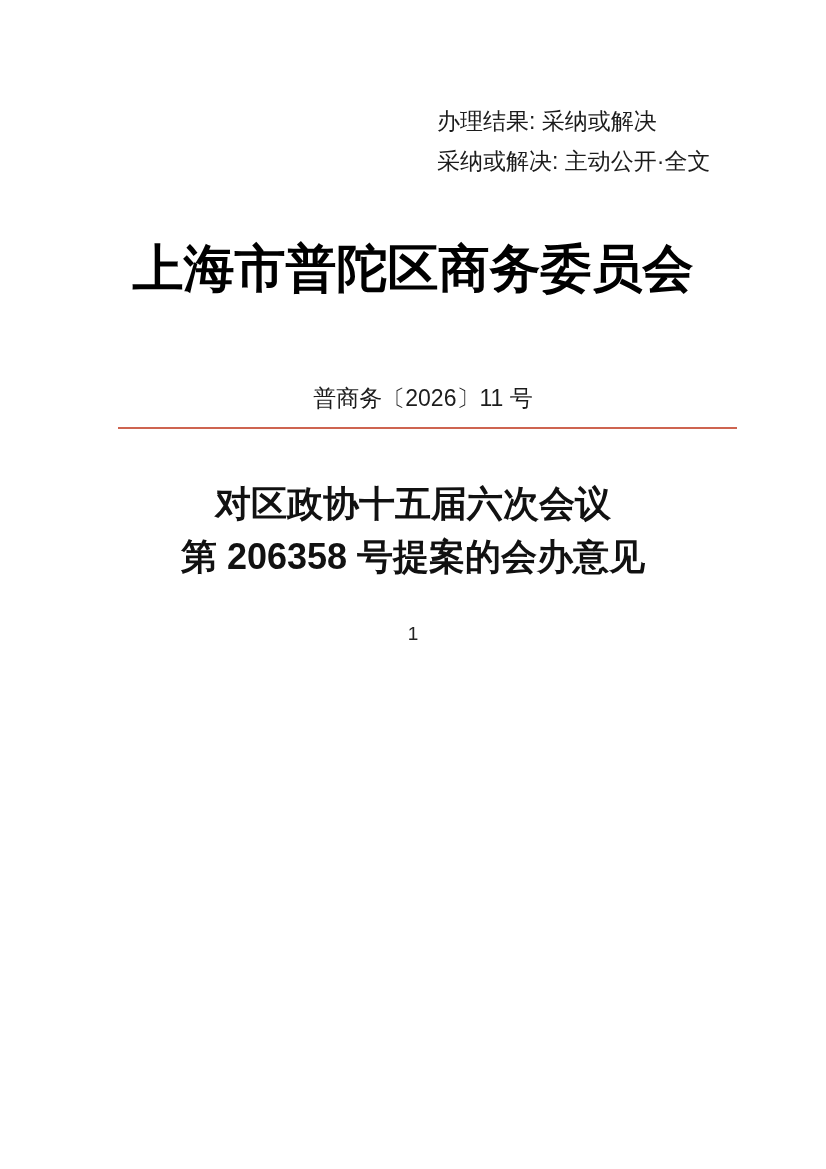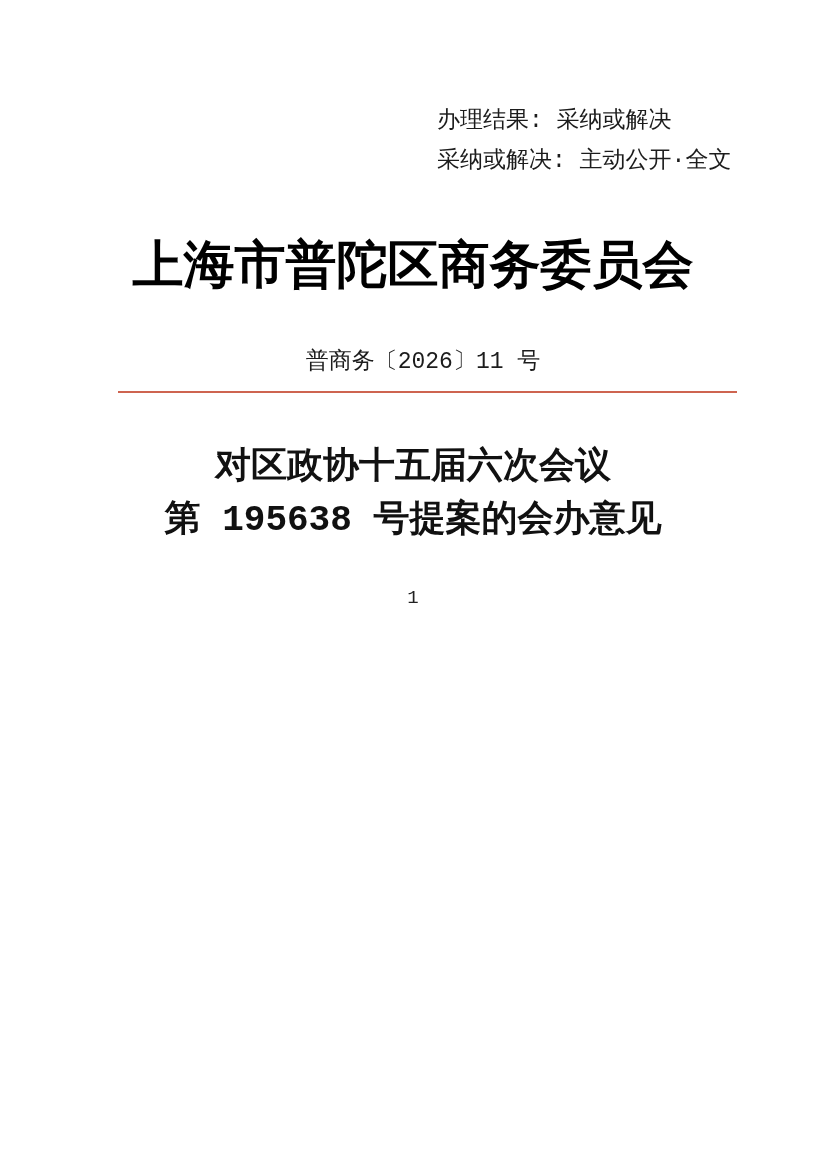--- a/index.html
+++ b/index.html
@@ -6,42 +6,42 @@
     margin: 0;
     padding: 0;
     background: #ffffff;
   }
   .page {
     position: relative;
     width: 826px;
     height: 854px;
     background: #ffffff;
     overflow: hidden;
-    font-family: Liberation Mono, monospace;
+    font-family: Liberation Sans, sans-serif;
     color: #1c1c1c;
     box-sizing: border-box;
   }
   .meta-block {
     padding-top: 101px;
     padding-left: 437px;
     font-size: 23px;
     line-height: 40px;
     white-space: nowrap;
   }
   .agency-title {
     margin-top: 60px;
     text-align: center;
     font-size: 51px;
     line-height: 56px;
     font-weight: bold;
     color: #000000;
     white-space: nowrap;
   }
   .doc-number {
-    margin-top: 50px;
+    margin-top: 86px;
     text-align: center;
     font-size: 23px;
     line-height: 30px;
     padding-left: 20px;
   }
   .red-rule {
     margin-top: 14px;
     margin-left: 118px;
     width: 619px;
     height: 2px;
@@ -89,19 +89,19 @@
   </div>
 
   <div class="agency-title">上海市普陀区商务委员会</div>
 
   <div class="doc-number">普商务〔2026〕11 号</div>
 
   <div class="red-rule"></div>
 
   <div class="doc-title">
     <div>对区政协十五届六次会议</div>
-    <div>第 195638 号提案的会办意见</div>
+    <div>第 206358 号提案的会办意见</div>
   </div>
 
 
   <div class="page-number">1</div>
 
 </div>
 
 </body></html>

